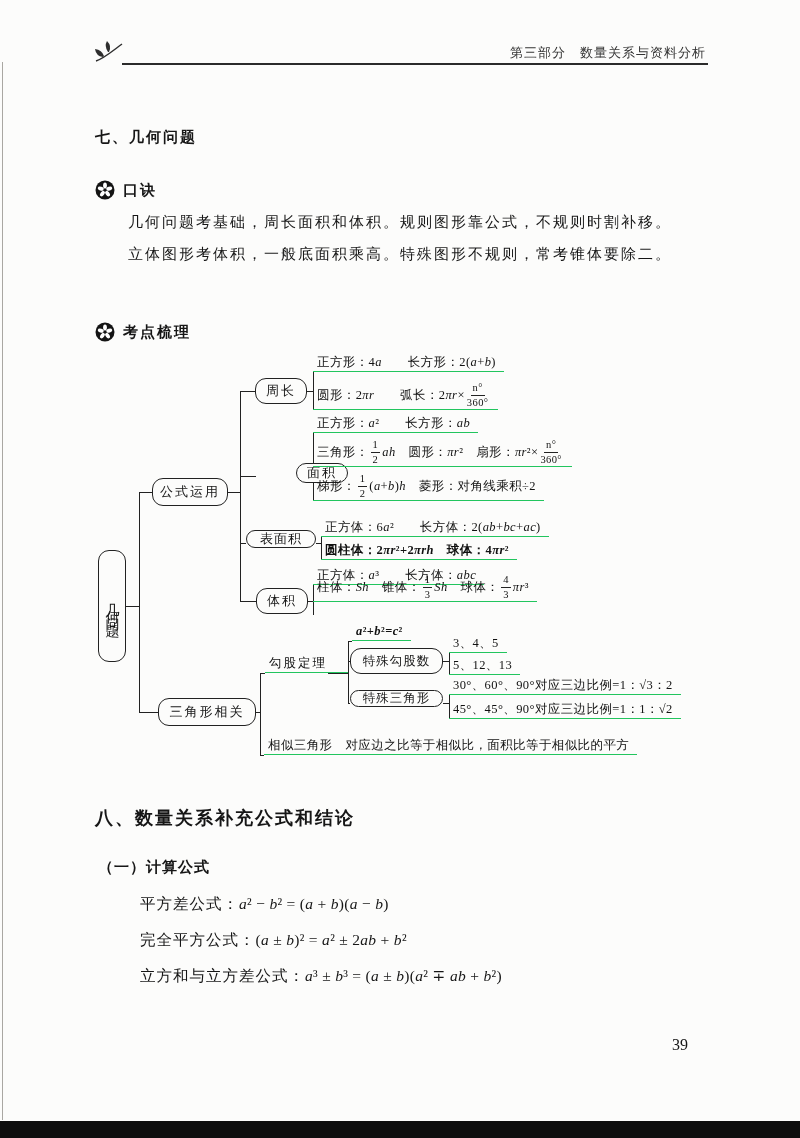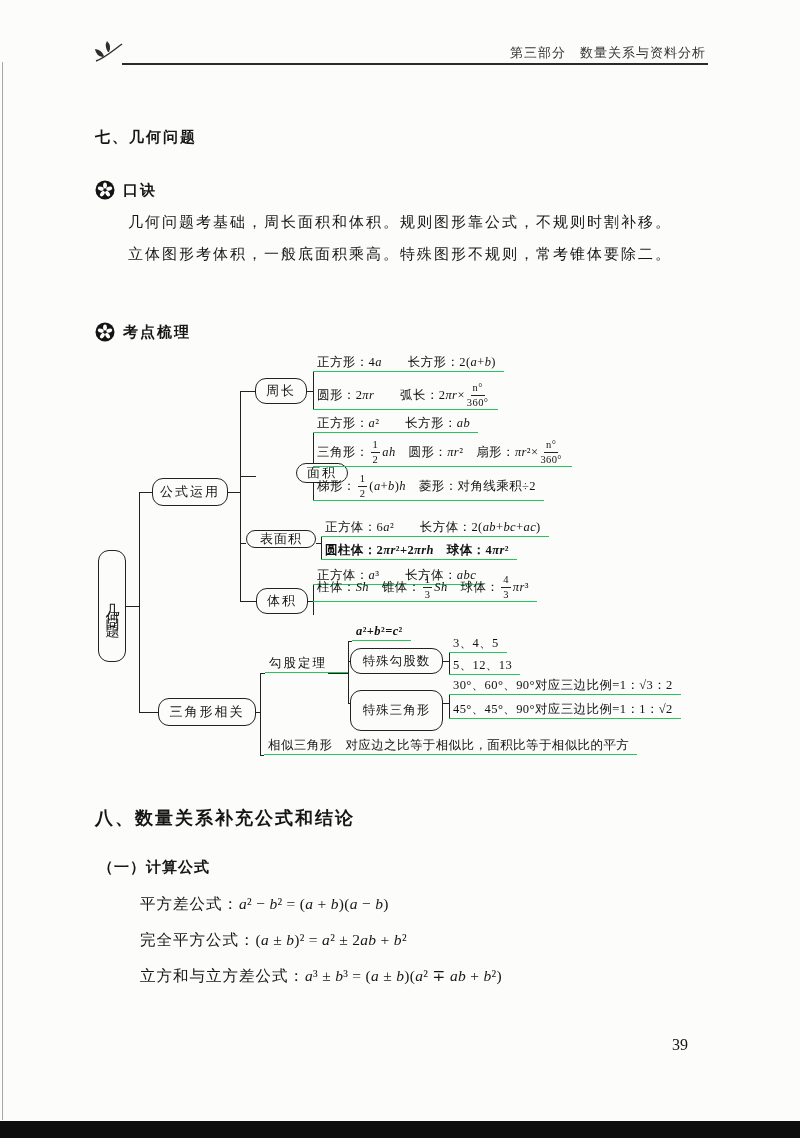--- a/index.html
+++ b/index.html
@@ -36,21 +36,21 @@
   }
   .bx-root { left:10px; top:202px; width:28px; height:112px; }
   .bx-root span { writing-mode:vertical-rl; text-orientation:upright; letter-spacing:7px; font-size:14px; }
   .bx-formula  { left:64px;  top:130px; width:76px; height:28px; }
   .bx-triangle { left:70px;  top:350px; width:98px; height:28px; }
   .bx-perimeter{ left:167px; top:30px;  width:52px; height:26px; }
   .bx-area     { left:172px; top:115px; width:52px; height:20px;margin-left:36px; }
   .bx-surface  { left:158px; top:182px; width:70px; height:18px; letter-spacing:1px; }
   .bx-volume   { left:168px; top:240px; width:52px; height:26px; }
   .bx-triples  { left:262px; top:300px; width:93px; height:26px; font-size:12.5px; letter-spacing:1px; }
-  .bx-sptri    { left:262px; top:342px; width:93px; height:41px; font-size:12.5px; letter-spacing:1px; }
+  .bx-sptri    { left:262px; top:342px; width:93px; height:17px; font-size:12.5px; letter-spacing:1px; }
 
   .frow {
     position:absolute; display:flex; align-items:center; white-space:nowrap;
     height:19px; border-bottom:1px solid #22c55e; padding:0 8px 0 4px;
     font-size:12.5px; letter-spacing:0.4px; color:#111;
   }
   .frow.tall { height:29px; }
   .frow i { font-style:italic; font-family:"Liberation Serif","DejaVu Serif",serif; }
   .frac { display:inline-flex; flex-direction:column; align-items:center; font-size:10.5px; line-height:1.1; margin:0 2px; }
   .fnum { border-bottom:1px solid #222; padding:0 2px 1px; }

